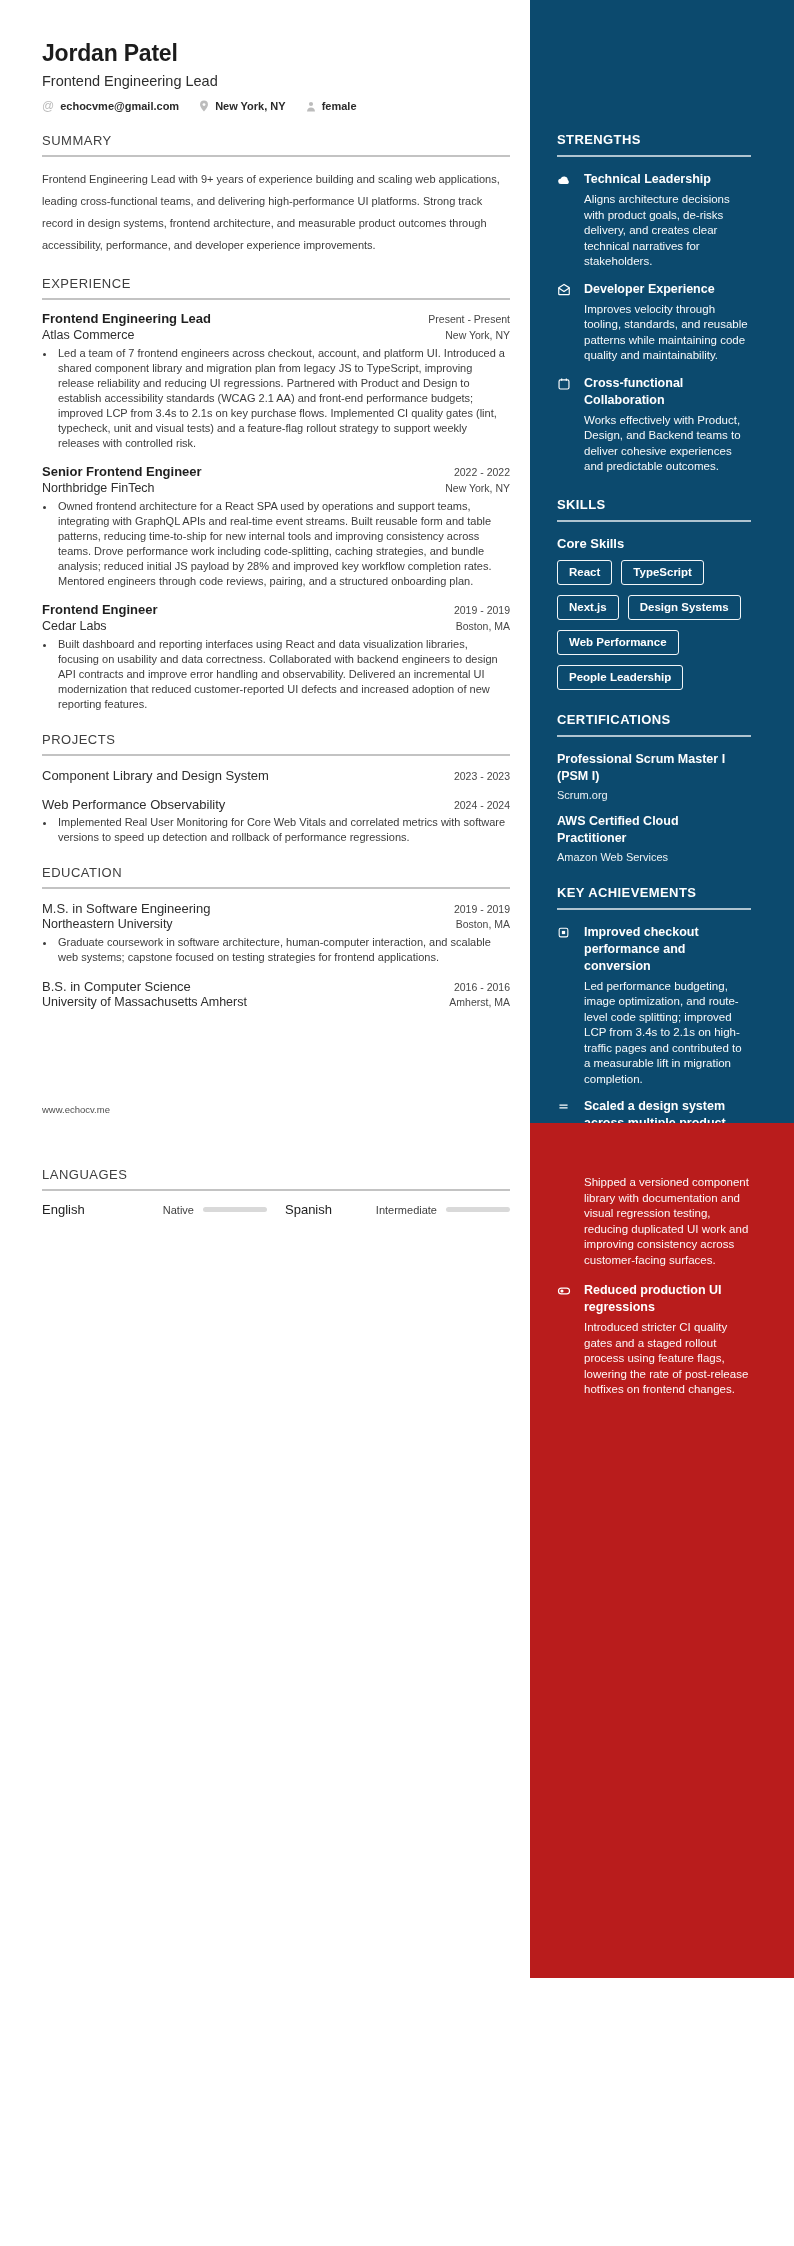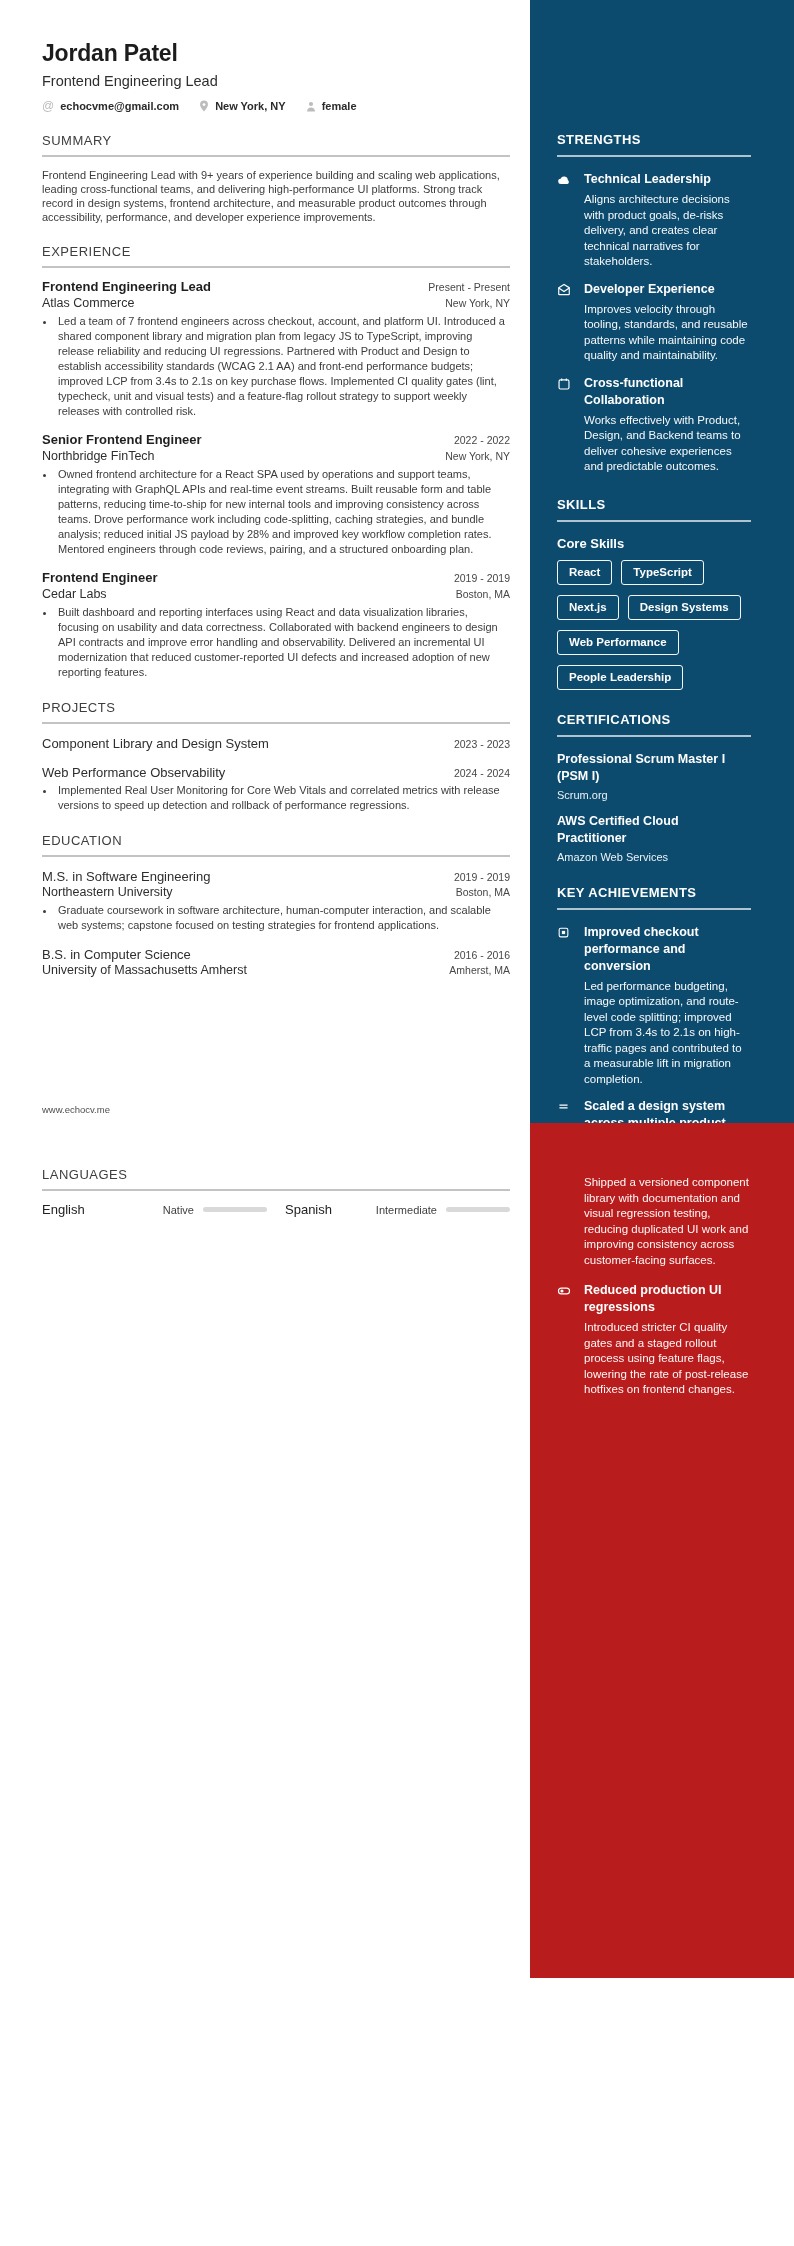--- a/index.html
+++ b/index.html
@@ -25,21 +25,21 @@
   .name { font-size: 23px; font-weight: 700; color: #1c1c1c; letter-spacing: -0.2px; }
   .role-sub { font-size: 14.5px; color: #2e2e2e; margin-top: 6px; }
   .contact-row { display: flex; align-items: center; gap: 20px; margin-top: 10px; }
   .contact-item { display: flex; align-items: center; gap: 6px; font-size: 11px; font-weight: 700; color: #2b2b2b; }
   .c-icon { color: #bcbcbc; display: inline-flex; align-items: center; }
   .at-glyph { font-size: 12px; font-weight: 400; color: #bcbcbc; }
 
   .l-section { margin-top: 20px; }
   .l-sec-head { font-size: 13px; font-weight: 500; color: #3e3e3e; letter-spacing: 0.5px; }
   .l-rule { border-bottom: 2px solid #c3c3c3; margin: 7px 0 11px 0; }
-  .body-text { font-size: 11px; line-height: 14px; color: #3c3c3c; }
+  .body-text { font-size: 11px; line-height: 22px; color: #3c3c3c; }
 
   .entry { margin-bottom: 13px; }
   .entry.last { margin-bottom: 0; }
   .erow { display: flex; justify-content: space-between; align-items: baseline; }
   .etitle { font-size: 13px; font-weight: 700; color: #1f1f1f; line-height: 16px; }
   .edate { font-size: 10.5px; color: #474747; white-space: nowrap; }
   .ecompany { font-size: 12.5px; color: #2e2e2e; line-height: 15px; margin-top: 1px; }
   .eloc { font-size: 10.5px; color: #474747; }
   .bullets { margin: 3px 0 0 0; padding-left: 14px; }
   .bullets li { font-size: 11px; line-height: 15px; color: #3c3c3c; padding-left: 2px; }
@@ -184,21 +184,21 @@
             <span class="edate">2023 - 2023</span>
           </div>
         </div>
 
         <div class="entry last">
           <div class="erow">
             <span class="ecompany" style="font-size:13px;">Web Performance Observability</span>
             <span class="edate">2024 - 2024</span>
           </div>
           <ul class="bullets">
-            <li>Implemented Real User Monitoring for Core Web Vitals and correlated metrics with release versions to speed up detection and rollback of performance regressions.</li>
+            <li>Implemented Real User Monitoring for Core Web Vitals and correlated metrics with software versions to speed up detection and rollback of performance regressions.</li>
           </ul>
         </div>
       </div>
 
       <div class="l-section">
         <div class="l-sec-head">EDUCATION</div>
         <div class="l-rule"></div>
 
         <div class="entry">
           <div class="erow">

